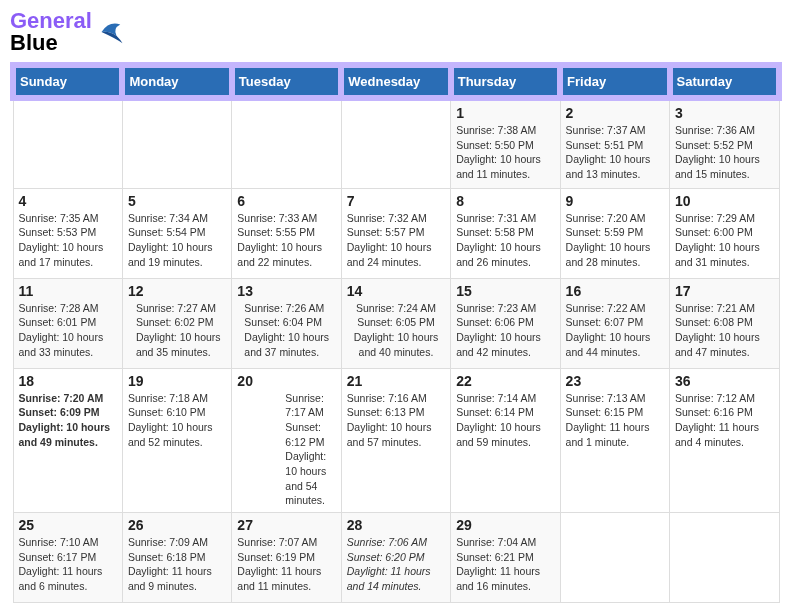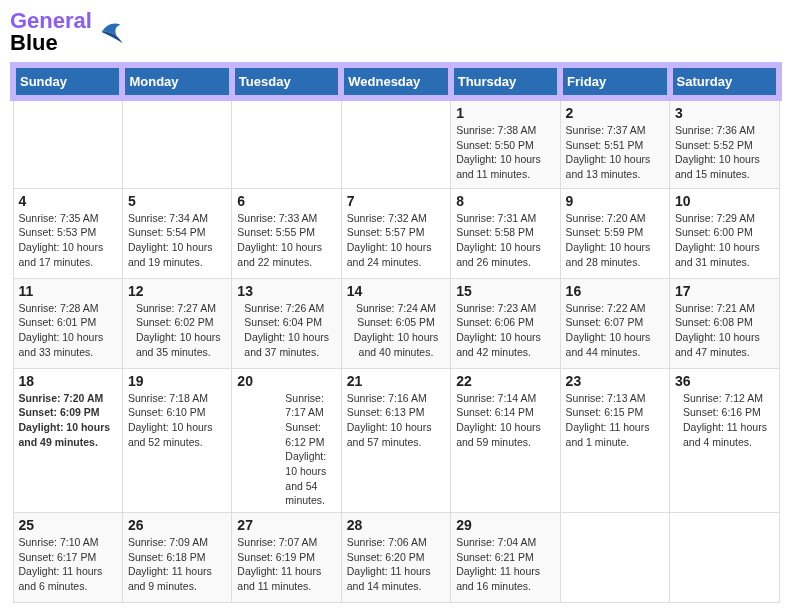--- a/index.html
+++ b/index.html
@@ -288,21 +288,21 @@
         </td>
         <td>
           <div class="day-number">23</div>
           <div class="day-info" style="white-space: pre-line;">Sunrise: 7:13 AM
 Sunset: 6:15 PM
 Daylight: 11 hours
 and 1 minute.</div>
         </td>
         <td>
           <div class="day-number">36</div>
-          <div class="day-info" style="white-space: pre-line; margin-left: 8px;">Sunrise: 7:12 AM
+          <div class="day-info" style="white-space: pre-line;">Sunrise: 7:12 AM
 Sunset: 6:16 PM
 Daylight: 11 hours
 and 4 minutes.</div>
         </td>
       </tr>
       <tr>
         <td>
           <div class="day-number">25</div>
           <div class="day-info" style="white-space: pre-line;">Sunrise: 7:10 AM
 Sunset: 6:17 PM
@@ -318,21 +318,21 @@
         </td>
         <td>
           <div class="day-number">27</div>
           <div class="day-info" style="white-space: pre-line;">Sunrise: 7:07 AM
 Sunset: 6:19 PM
 Daylight: 11 hours
 and 11 minutes.</div>
         </td>
         <td>
           <div class="day-number">28</div>
-          <div class="day-info" style="white-space: pre-line;">Sunrise: 7:06 AM
+          <div class="day-info" style="white-space: pre-line; font-style: italic;">Sunrise: 7:06 AM
 Sunset: 6:20 PM
 Daylight: 11 hours
 and 14 minutes.</div>
         </td>
         <td>
           <div class="day-number">29</div>
           <div class="day-info" style="white-space: pre-line;">Sunrise: 7:04 AM
 Sunset: 6:21 PM
 Daylight: 11 hours
 and 16 minutes.</div>

